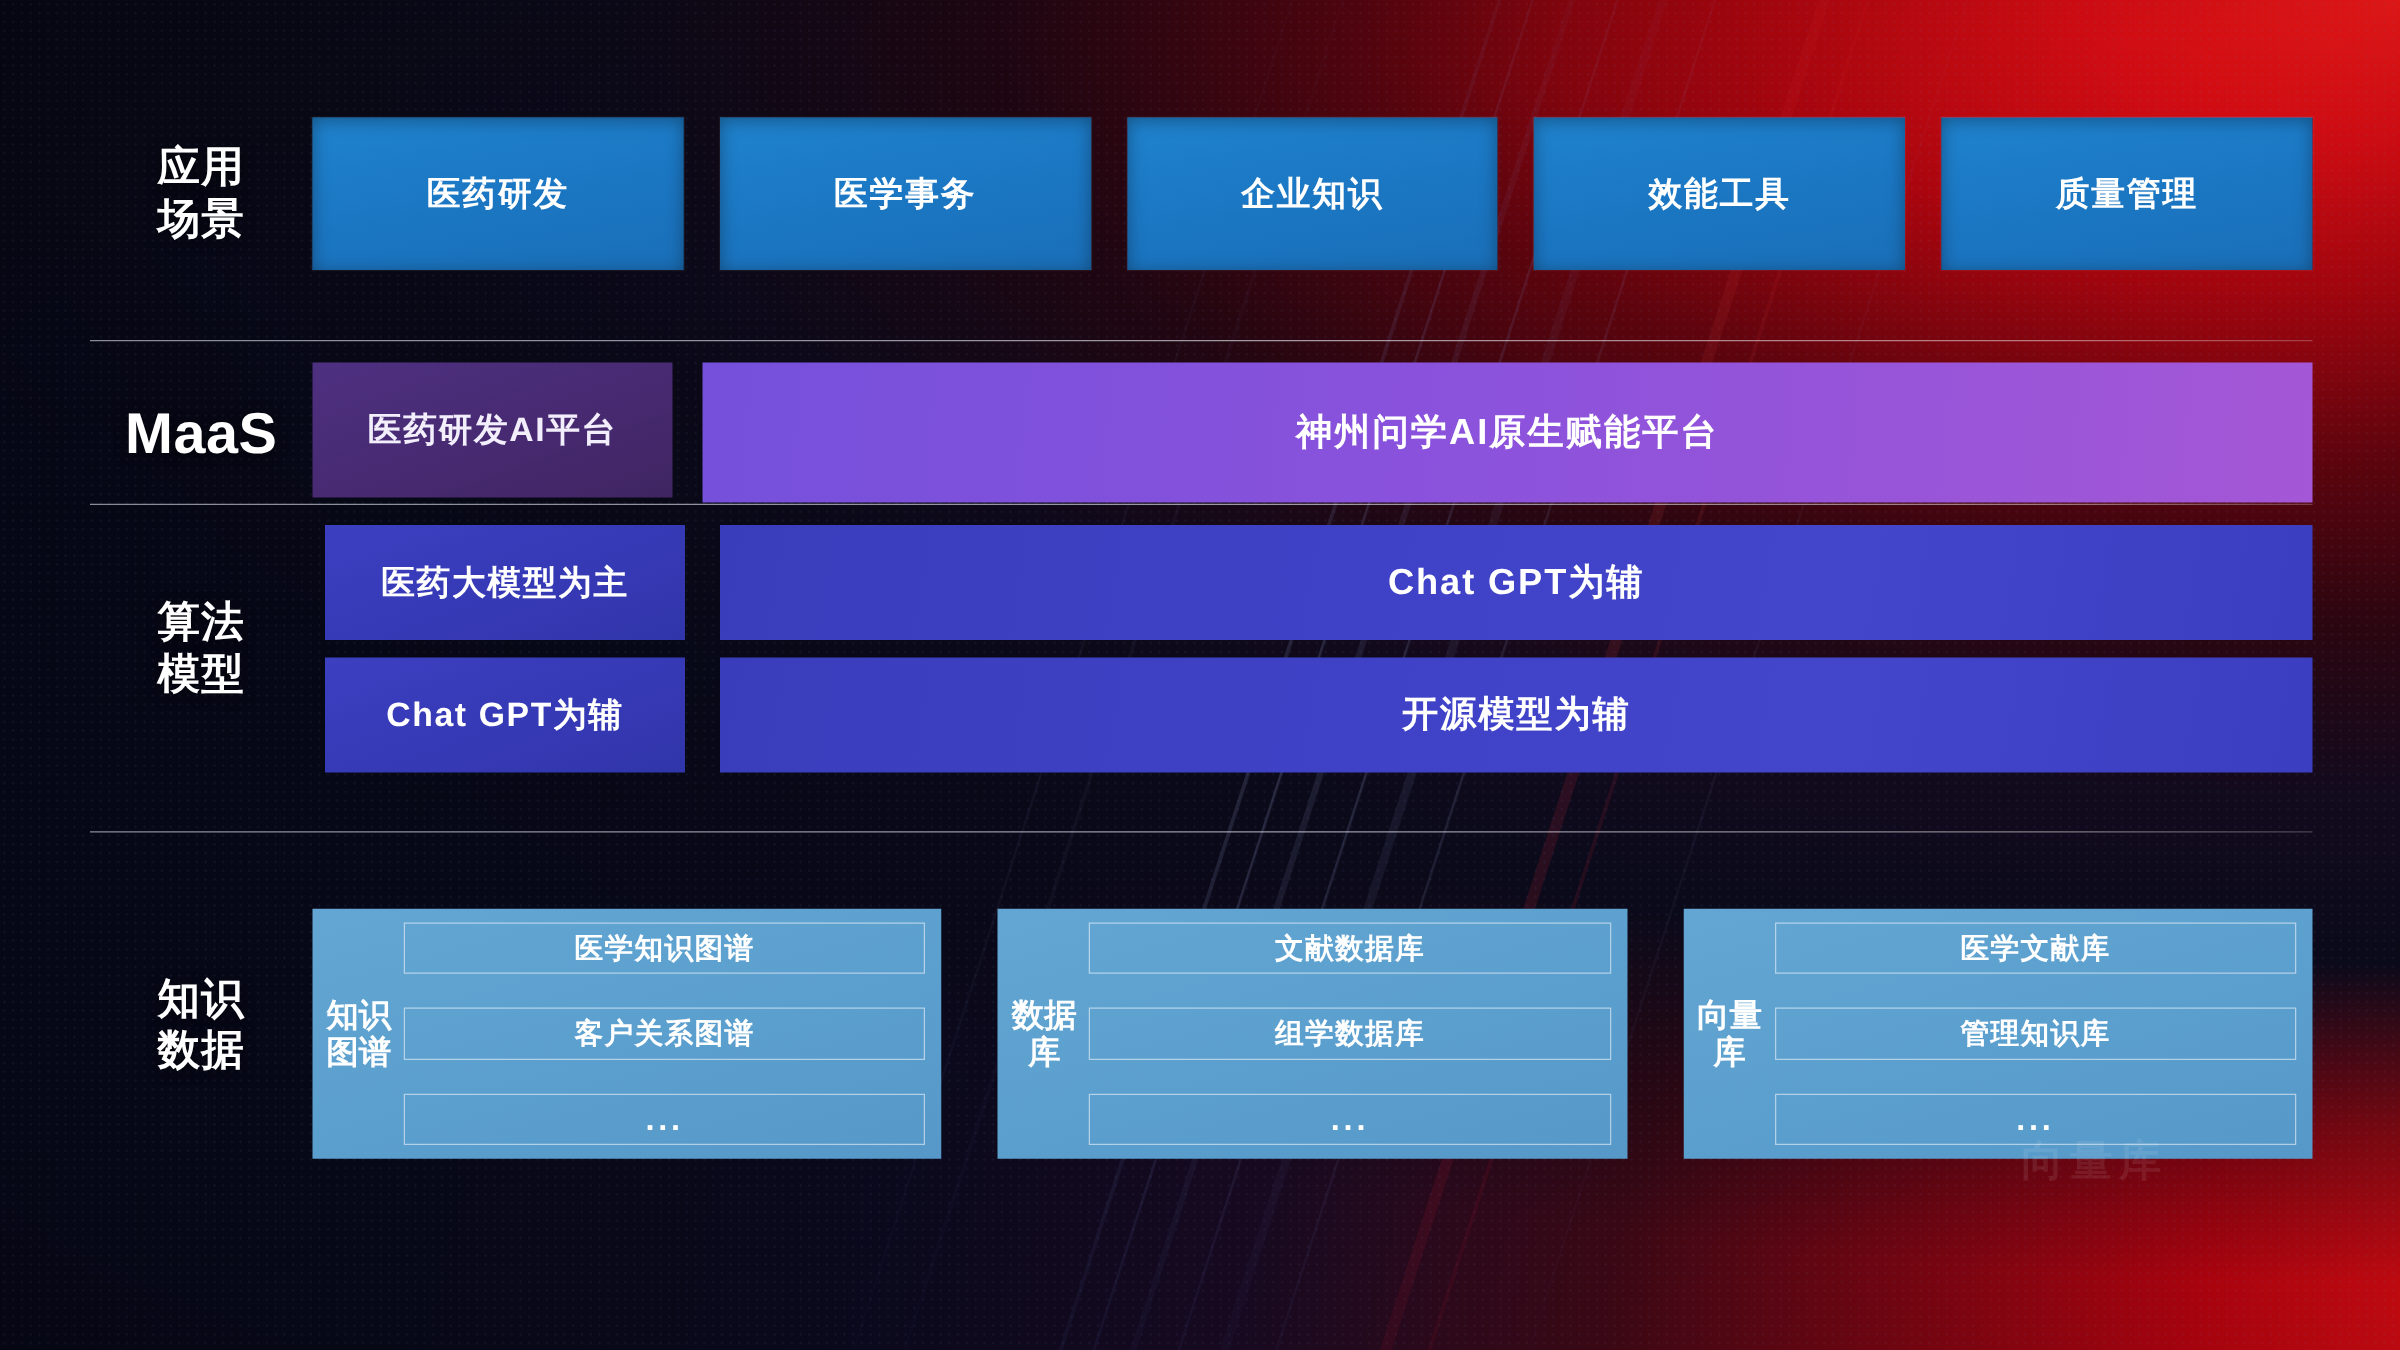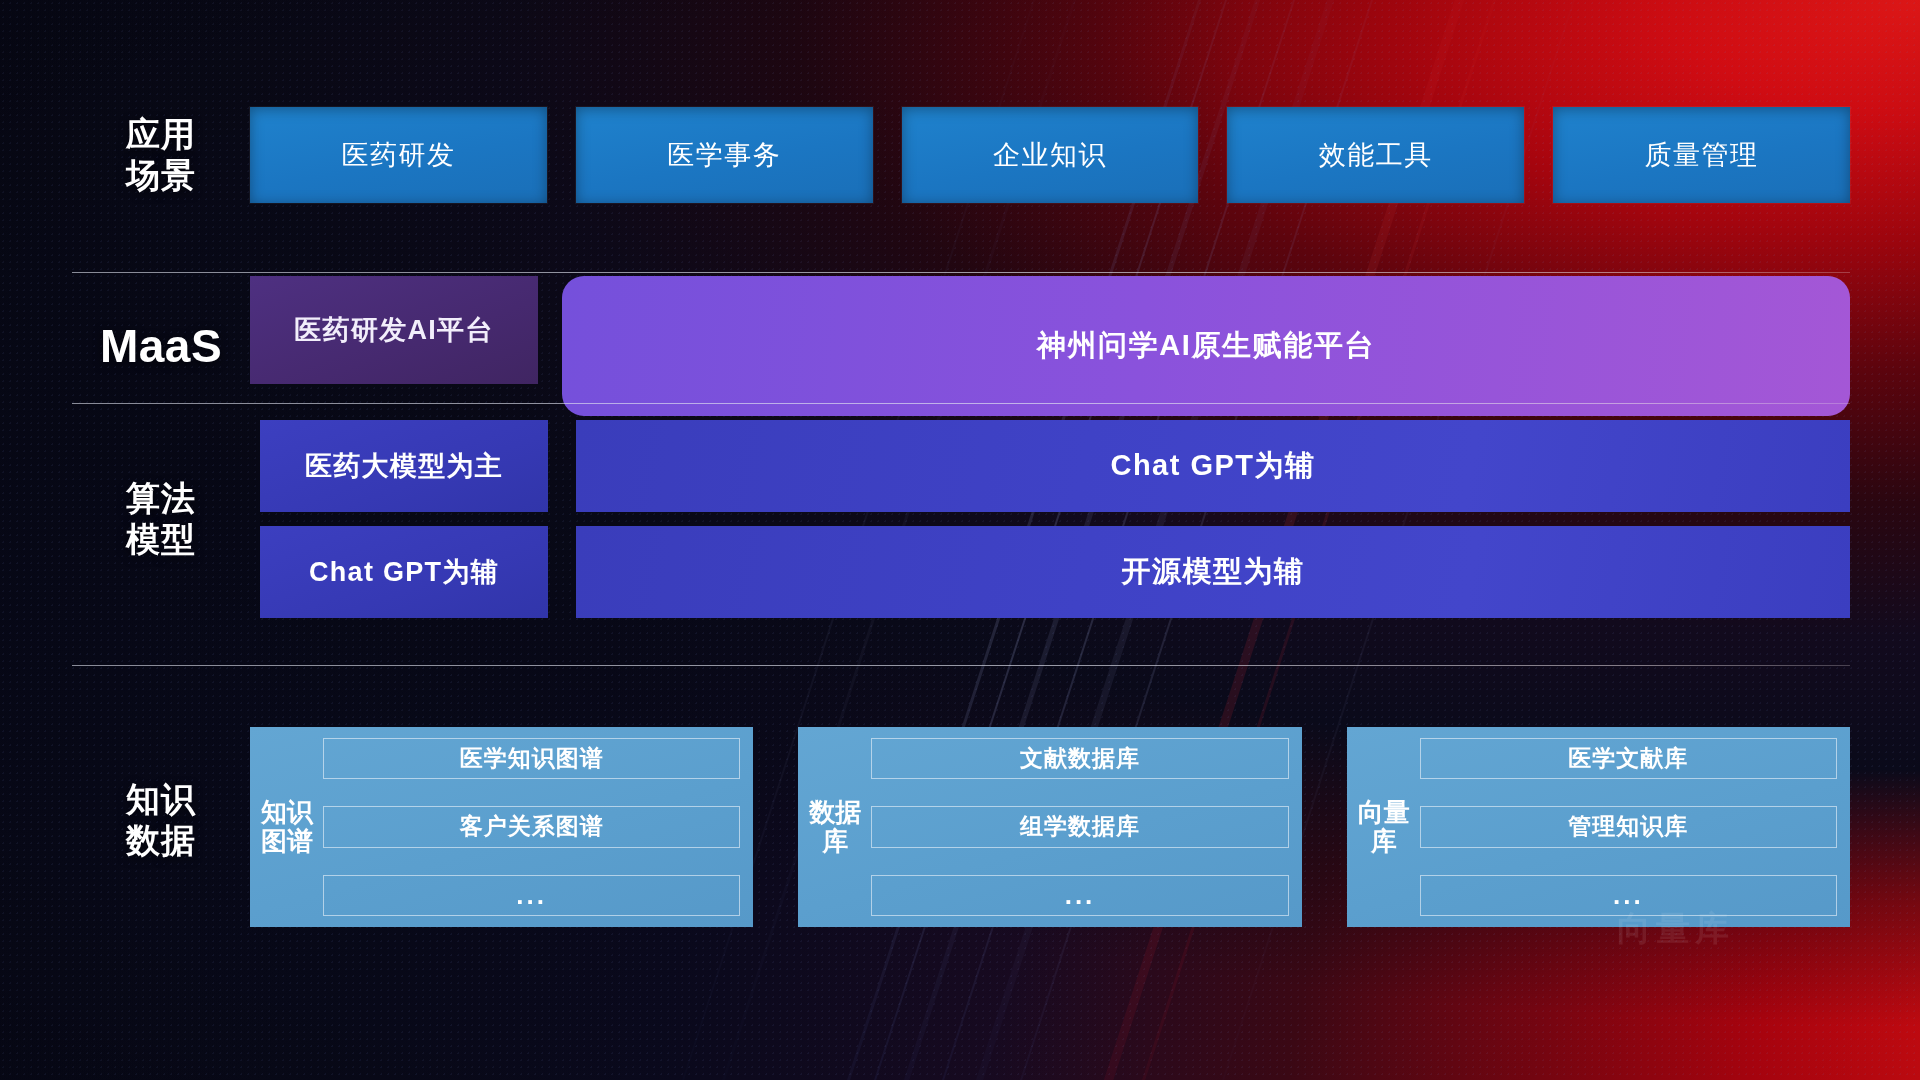--- a/index.html
+++ b/index.html
@@ -127,52 +127,52 @@
       rgba(235,225,230,.30) 100%);
     opacity: .85;
   }
 
   
   #row-apps { top: 107px; height: 96px; }
   #row-apps .row-body { gap: 29px; }
 
   .app-card {
     flex: 1 1 0;
-    height: 96px;
+    height: 122px;
     display: flex;
     align-items: center;
     justify-content: center;
     background: linear-gradient(170deg, #1f82cd 0%, #1b76c2 55%, #1a6fb8 100%);
     color: #ffffff;
     font-size: 27px;
-    font-weight: normal;
+    font-weight: bold;
     letter-spacing: 1.5px;
     box-shadow: 0 2px 14px rgba(0,0,0,.35) inset, 0 0 0 1px rgba(255,255,255,.05);
   }
 
   
   #row-maas { top: 292px; height: 108px; }
   #row-maas .row-body { gap: 24px; }
 
   .maas-left {
     flex: 0 0 288px;
     height: 108px;
     display: flex; align-items: center; justify-content: center;
     background: linear-gradient(160deg, #4e3081 0%, #46296f 60%, #402562 100%);
     color: #f2eefb;
     font-size: 27px; font-weight: bold; letter-spacing: 1.3px;
   }
 
   .maas-right {
     flex: 1 1 auto;
-    height: 140px;
+    height: 112px;
     display: flex; align-items: center; justify-content: center;
     background: linear-gradient(95deg, #7550db 0%, #8a52dc 45%, #a457d6 100%);
     color: #ffffff;
-    font-size: 29px; font-weight: bold; letter-spacing: 1.6px; border-radius: 22px;
+    font-size: 29px; font-weight: bold; letter-spacing: 1.6px;
   }
 
   
   #row-algo { top: 419px; height: 200px; }
   #row-algo .row-body { flex-direction: column; gap: 14px; }
   .algo-line { display: flex; gap: 28px; padding-left: 10px; }
 
   .algo-left {
     flex: 0 0 288px;
     height: 92px;

